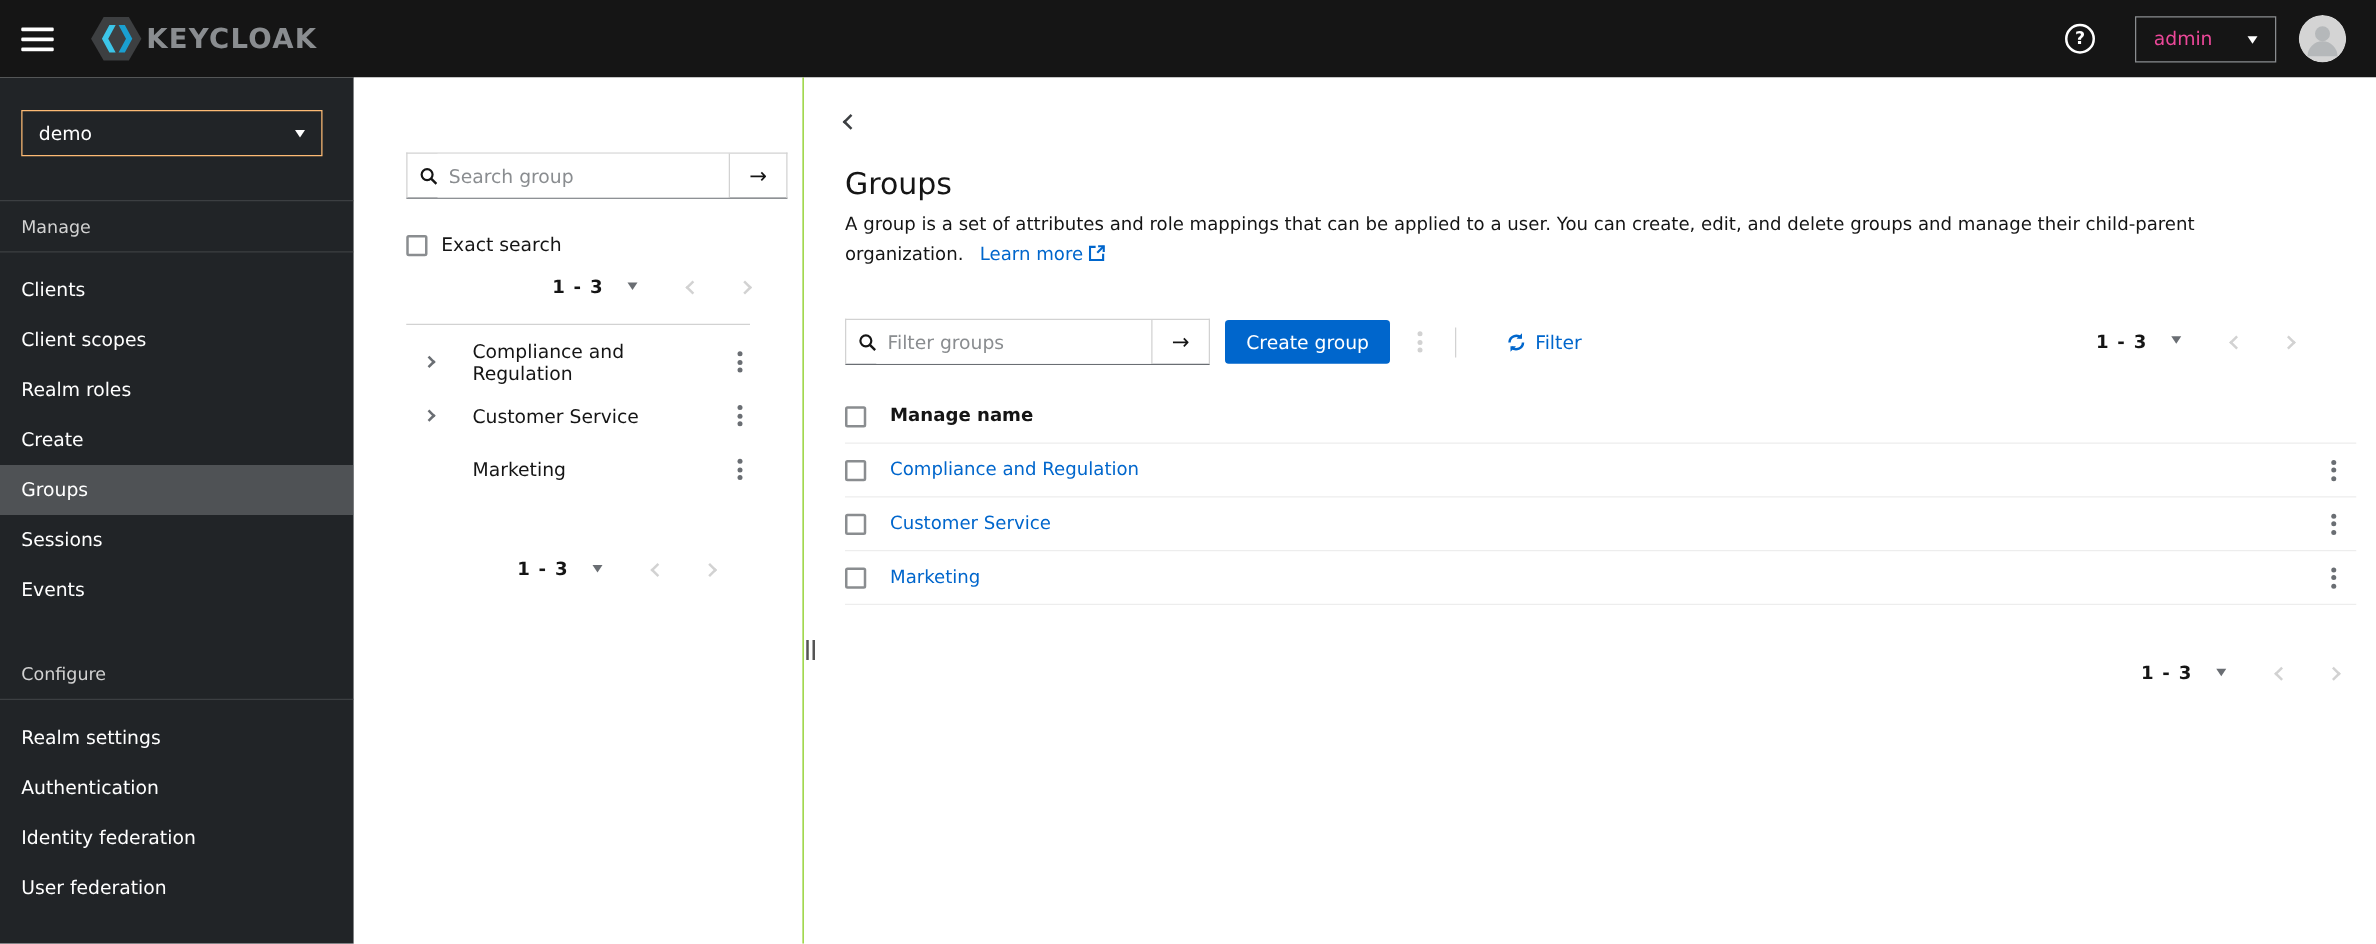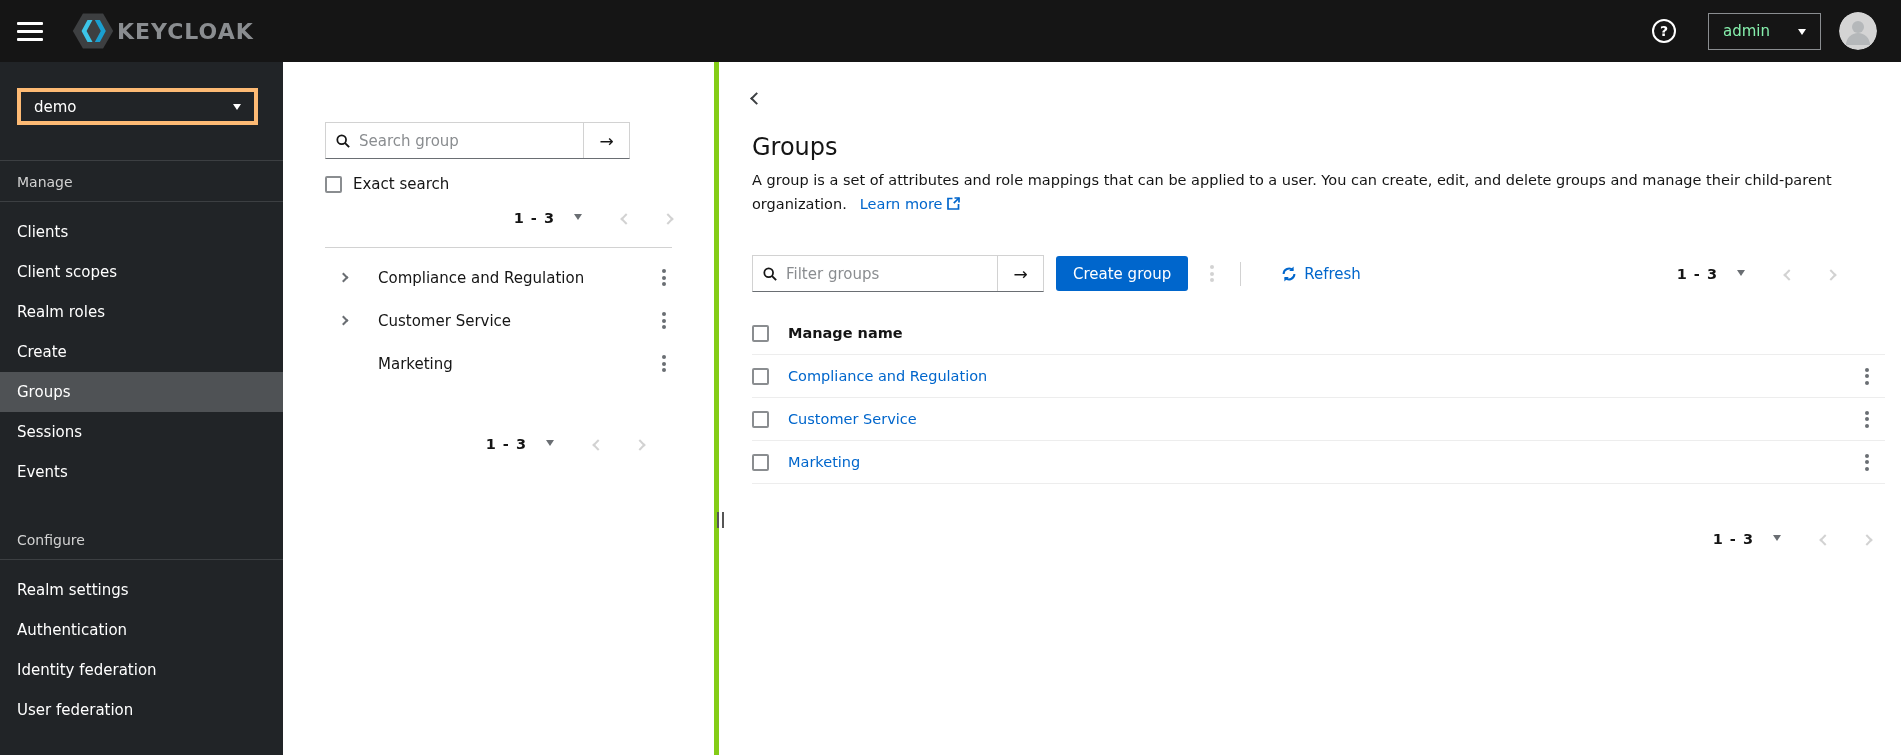--- a/index.html
+++ b/index.html
@@ -12,50 +12,50 @@
 
   
   .masthead { height:62px; background:#151515; display:flex; align-items:center; padding:0 24px 0 17px; }
   .burger { width:26px; display:flex; flex-direction:column; gap:5px; }
   .burger i { display:block; height:3px; background:#fff; border-radius:1px; }
   .brand { display:flex; align-items:center; margin-left:28px; }
   .brand-text { color:#8a8d90; font-weight:bold; font-size:22px; letter-spacing:1px; margin-left:2px; }
   .mast-spacer { flex:1; }
   .help-btn { width:24px; height:24px; border:2px solid #fff; border-radius:50%; color:#fff;
               font-size:14px; font-weight:bold; display:flex; align-items:center; justify-content:center; margin-right:32px; }
-  .user-menu { height:37px; min-width:110px; border:1px solid #8a8d90; color:#86efac; display:flex;
+  .user-menu { height:37px; min-width:110px; border:1px solid #8a8d90; color:#ec4899; display:flex;
                align-items:center; justify-content:center; gap:28px; padding:0 14px; font-size:15px; }
   .caret { display:inline-block; width:0; height:0; border:4.5px solid transparent; border-top:6px solid currentColor; margin-top:5px; }
   .user-menu .caret { color:#fff; }
   .avatar { margin-left:18px; border-radius:50%; display:block; }
 
   
   .app { display:flex; height:693px; }
 
   
   .sidebar { width:283px; background:#212427; color:#fff; padding-top:26px; flex:none; }
-  .realm-select { margin:0 25px 0 17px; width:241px; height:37px; border:4px solid #fdba74;
+  .realm-select { margin:0 25px 0 17px; width:241px; height:37px; border:1px solid #fdba74;
                   display:flex; align-items:center; justify-content:space-between; padding:0 13px; font-size:15px; }
   .realm-select .caret { color:#fff; }
   .nav-divider { border-top:1px solid #3c3f42; margin-top:35px; }
   .nav-section-title { font-size:14px; color:#d2d2d2; padding:13px 17px 11px; border-bottom:1px solid #3c3f42; }
   .nav-section-title.configure { margin-top:28px; padding-top:12px; }
   .nav-list { padding-top:10px; }
   .nav-item { height:40px; display:flex; align-items:center; padding-left:17px; font-size:15px; cursor:pointer; }
   .nav-item.active { background:#4f5255; }
 
   
-  .tree-panel { width:436px; flex:none; border-right:5px solid #84cc16; padding:60px 42px 12px; position:relative; background:#fff; }
+  .tree-panel { width:360px; flex:none; border-right:1px solid #84cc16; padding:60px 42px 12px; position:relative; background:#fff; }
   .search-control { display:flex; height:37px; border:1px solid #d2d2d2; border-bottom-color:#6a6e73; align-items:stretch; }
   .search-control .sicon { display:flex; align-items:center; padding-left:10px; color:#151515; }
   .search-control input { flex:1; border:none; outline:none; min-width:0; padding:0 8px 0 9px; font:inherit; font-size:15px; color:#151515; }
   .search-control input::placeholder { color:#8a8d90; }
   .search-go { width:46px; border-left:1px solid #d2d2d2; font-size:17px; display:flex; align-items:center; justify-content:center; color:#151515; }
   .tree-search { width:305px; }
-  .exact-row { margin-top:16px; display:flex; align-items:center; gap:11px;text-align:center; }
+  .exact-row { margin-top:28px; display:flex; align-items:center; gap:11px;text-align:center; }
   .cb { width:17px; height:17px; border:2px solid #8a8d90; border-radius:2px; background:#fff; flex:none; cursor:pointer; }
   .exact-label { font-size:15px; }
 
   .pg { display:flex; align-items:center; justify-content:flex-end; height:22px; }
   .pg-num { font-weight:bold; font-size:14.5px; letter-spacing:1px; }
   .pg .caret { color:#6a6e73; margin-left:19px; }
   .chev { display:inline-block; width:8px; height:8px; border-right:2px solid currentColor; border-top:2px solid currentColor; }
   .chev.right { transform:rotate(45deg); }
   .chev.left { transform:rotate(-135deg); }
   .pg-prev { margin-left:40px; color:#d2d2d2; }
@@ -263,21 +263,21 @@
           <i></i>
         </button>
       <span class="toolbar-sep"></span>
       <button class="refresh-btn">
         <svg width="16" height="16" viewBox="0 0 16 16">
             <path d="M2.6 8a5.4 5.4 0 0 1 9.2-3.8" fill="none" stroke="#0066cc" stroke-width="2"></path>
             <path d="M12.6 0.6v4.4H8.2z" fill="#0066cc"></path>
             <path d="M13.4 8a5.4 5.4 0 0 1-9.2 3.8" fill="none" stroke="#0066cc" stroke-width="2"></path>
             <path d="M3.4 15.4V11h4.4z" fill="#0066cc"></path>
           </svg>
-        <span>Refresh</span>
+        <span>Filter</span>
       </button>
       <div class="pg toolbar-pg">
         <span class="pg-num">1 - 3</span>
         <button><i class="caret"></i></button>
         <button class="pg-prev"><i class="chev left"></i></button>
         <button class="pg-next"><i class="chev right"></i></button>
       </div>
     </div>
 
     <div class="grid">

